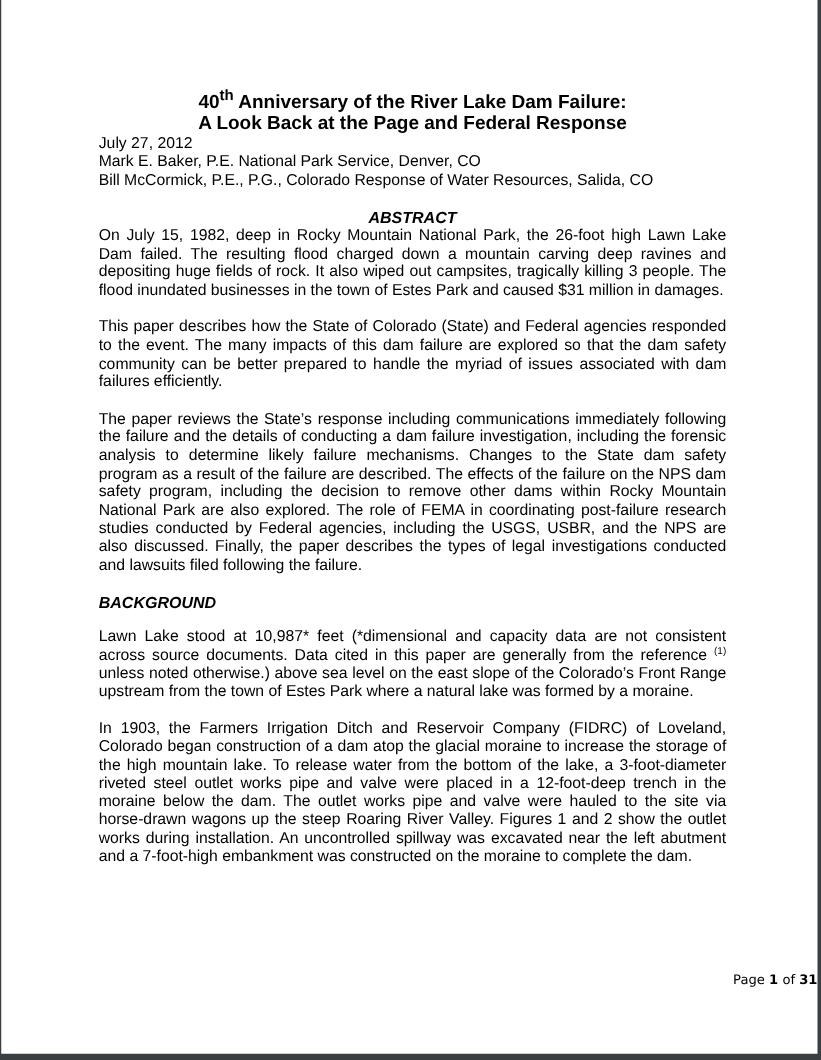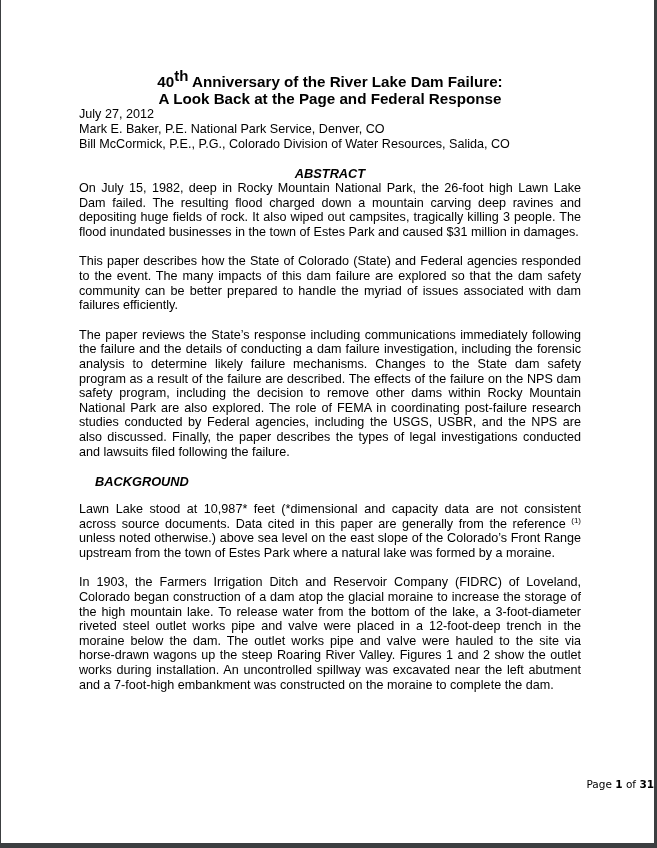--- a/index.html
+++ b/index.html
@@ -21,33 +21,33 @@
     left: 78px; top: 73px;
     width: 502px;
   }
   .title {
     font-weight: bold;
     font-size: 15.2px;
     line-height: 17px;
     text-align: center;
     margin: 0;
   }
-  .title sup { font-size: 15px; line-height: 0; }
+  .title sup { font-size: 12px; line-height: 0; }
   .meta {
     text-align: left;
     font-size: 12.6px;
     line-height: 15px;
     margin: 0;
   }
   .section-head {
     font-weight: bold;
     font-style: italic;
     font-size: 12.8px;
     line-height: 15px;
-    margin: 16px;
+    margin: 0;
   }
   .section-head.center { text-align: center; margin-top: 14px; margin-bottom: 0px; }
   .section-head.left { margin-top: 8px; margin-bottom: 13px; }
   p.body {
     margin: 0 0 15px 0;
     font-size: 12.6px;
     line-height: 14.6px;
     text-align: justify;
   }
   p.body sup { font-size: 8px; line-height: 0; }
@@ -65,21 +65,21 @@
 <body>
 
 <div class="page">
   <div class="content">
     <h1 class="title">
       <span>40</span><sup>th</sup><span> Anniversary of the River Lake Dam Failure:</span><br>
       <span>A Look Back at the Page and Federal Response</span>
     </h1>
     <div class="meta">July 27, 2012</div>
     <div class="meta">Mark E. Baker, P.E. National Park Service, Denver, CO</div>
-    <div class="meta">Bill McCormick, P.E., P.G., Colorado Division of Water Resources, Salida, CO</div>
+    <div class="meta">Bill McCormick, P.E., P.G., Colorado Response of Water Resources, Salida, CO</div>
 
     <h2 class="section-head center">ABSTRACT</h2>
     <p class="body">On July 15, 1982, deep in Rocky Mountain National Park, the 26-foot high Lawn Lake Dam failed.  The resulting flood charged down a mountain carving deep ravines and depositing huge fields of rock.  It also wiped out campsites, tragically killing 3 people. The flood inundated businesses in the town of Estes Park and caused $31 million in damages.</p>
     <p class="body">This paper describes how the State of Colorado (State) and Federal agencies responded to the event.  The many impacts of this dam failure are explored so that the dam safety community can be better prepared to handle the myriad of issues associated with dam failures efficiently.</p>
     <p class="body">The paper reviews the State’s response including communications immediately following the failure and the details of conducting a dam failure investigation, including the forensic analysis to determine likely failure mechanisms.  Changes to the State dam safety program as a result of the failure are described.   The effects of the failure on the NPS dam safety program, including the decision to remove other dams within Rocky Mountain National Park are also explored.  The role of FEMA in coordinating post-failure research studies conducted by Federal agencies, including the USGS, USBR, and the NPS are also discussed.  Finally, the paper describes the types of legal investigations conducted and lawsuits filed following the failure.</p>
 
     <h2 class="section-head left">BACKGROUND</h2>
     <p class="body"><span>Lawn Lake stood at 10,987* feet (*dimensional and capacity data are not consistent across source documents.  Data cited in this paper are generally from the reference </span><sup>(1)</sup><span> unless noted otherwise.) above sea level on the east slope of the Colorado’s Front Range upstream from the town of Estes Park where a natural lake was formed by a moraine.</span></p>
     <p class="body">In 1903, the Farmers Irrigation Ditch and Reservoir Company (FIDRC) of Loveland, Colorado began construction of a dam atop the glacial moraine to increase the storage of the high mountain lake.  To release water from the bottom of the lake, a 3-foot-diameter riveted steel outlet works pipe and valve were placed in a 12-foot-deep trench in the moraine below the dam.   The outlet works pipe and valve were hauled to the site via horse-drawn wagons up the steep Roaring River Valley.  Figures 1 and 2 show the outlet works during installation.  An uncontrolled spillway was excavated near the left abutment and a 7-foot-high embankment was constructed on the moraine to complete the dam.</p>
   </div>

